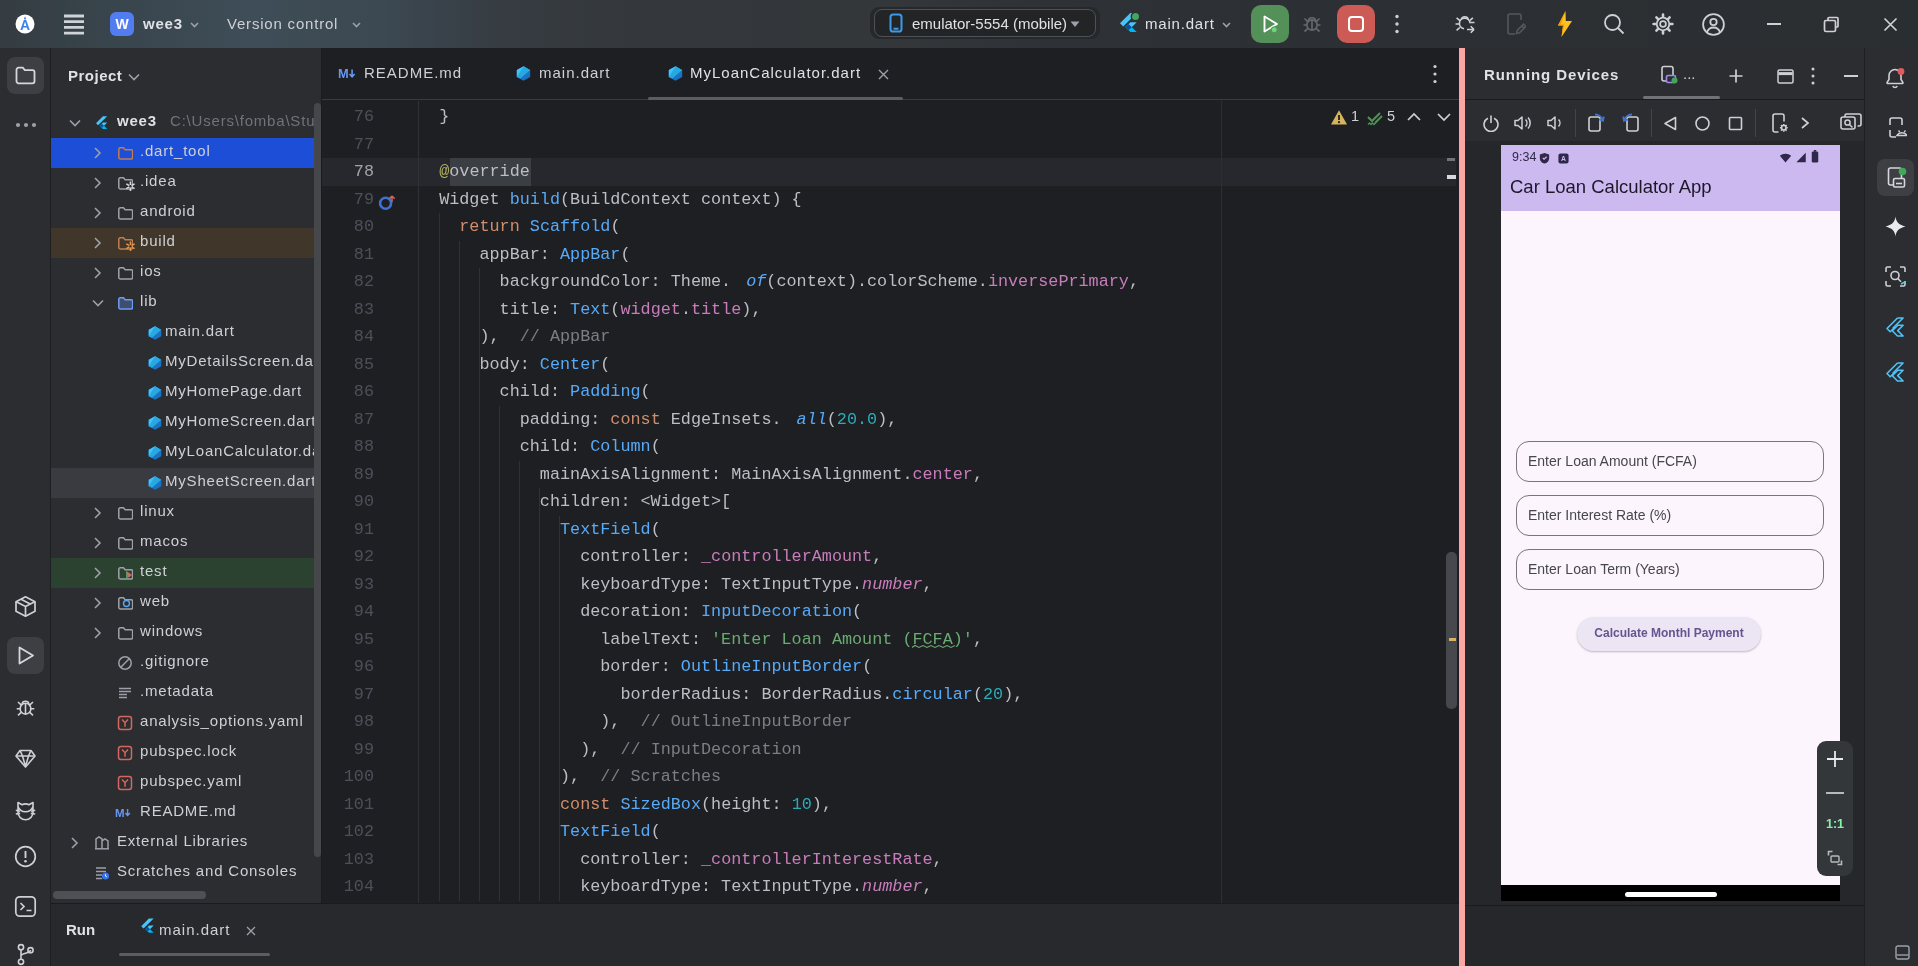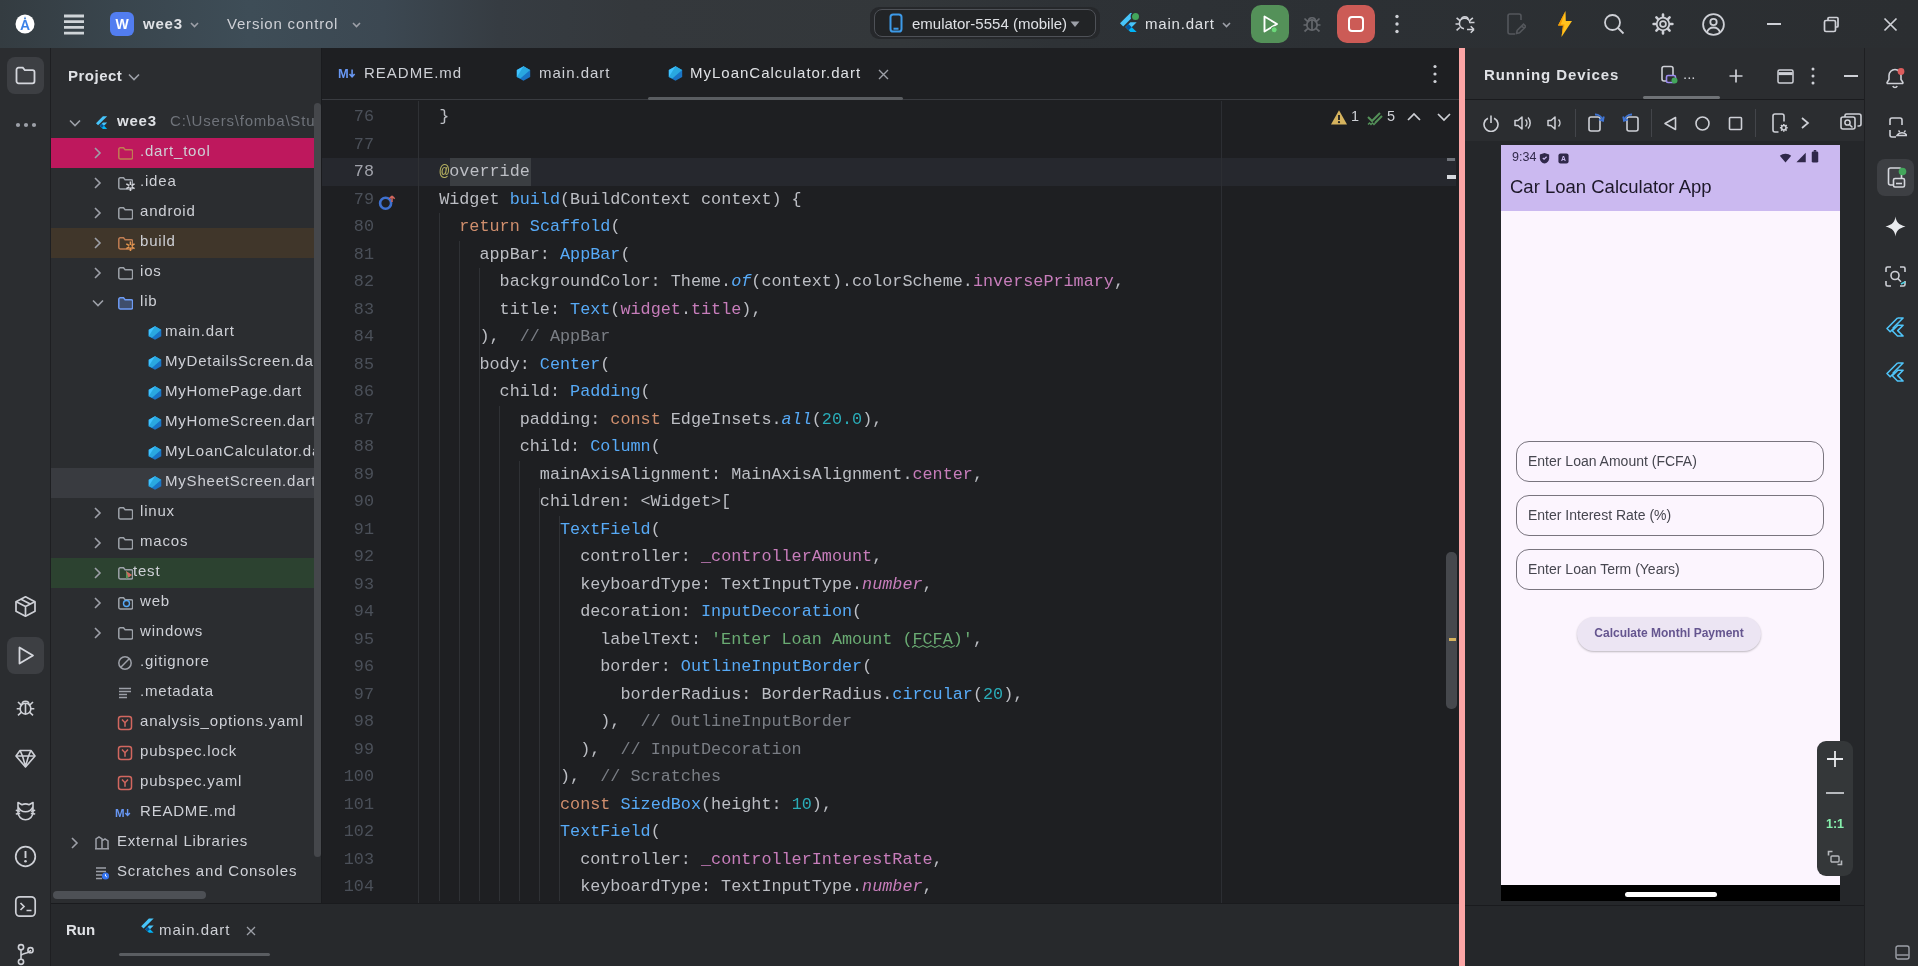--- a/index.html
+++ b/index.html
@@ -20,21 +20,21 @@
   .trow { position:absolute; left:0; width:271px; height:30px; }
   .tlabel { position:absolute; top:4px; font-size:15px; color:#ced0d6; white-space:nowrap; letter-spacing:0.8px; }
   
   #editor { left:322px; top:48px; width:1137px; height:855px; background:#1e1f22; overflow:hidden; }
   #tabbar { position:absolute; left:0; top:0; width:1137px; height:52px; border-bottom:1px solid #393b40; }
   .tabtxt { color:#ced0d6; font-size:15px; letter-spacing:1px; }
   .code { position:absolute; left:97px; top:55.3px; width:1040px; font-family:"Liberation Mono", monospace;
     font-size:16.8px; line-height:27.5px; color:#bcbec4; white-space:pre; }
   .gut { position:absolute; left:0; top:55.3px; width:52px; text-align:right; font-family:"Liberation Mono", monospace;
     font-size:16.8px; line-height:27.5px; color:#4b5059; white-space:pre; }
-  .kw { color:#cf8e6d; } .fn { color:#57aaf7; } .fni { color:#57aaf7; font-style:italic; }
+  .kw { color:#cf8e6d; } .fn { color:#57aaf7; } .fni { color:#57aaf7; font-style:italic;margin-left:15px; }
   .pu { color:#c77dbb; } .pui { color:#c77dbb; font-style:italic; }
   .nm { color:#2aacb8; } .st { color:#6aab73; } .cm { color:#7a7e85;margin-top:28px; } .an { color:#b3ae60; }
   
   #runpanel { left:51px; top:903px; width:1408px; height:63px; background:#27292c; border-top:1px solid #1a1b1e; }
   
   #devices { left:1459px; top:48px; width:405px; height:918px; background:#2b2d30; border-left:6px solid #fca5a5; }
   
   #rightbar { left:1864px; top:48px; width:54px; height:918px; background:#2b2d30; border-left:1px solid #1e1f22; }
   svg { display:block; }
 </style>
@@ -278,21 +278,21 @@
     <div class="trow" style="top:60px">
       <svg class="abs" style="left:16px;top:7px" width="16" height="16" viewBox="0 0 16 16">
           <use href="#sym-chd"></use>
         </svg>
       <svg class="abs" style="left:43px;top:7px" width="16" height="16" viewBox="0 0 16 16">
           <use href="#sym-flutter"></use>
         </svg>
       <span class="tlabel" style="left:66px;font-weight:700;color:#dfe1e5;">wee3</span>
       <span class="tlabel" style="left:119px;color:#6f737a;">C:\Users\fomba\Stu</span>
     </div>
-    <div class="trow" style="top:90px;background:#be185d;">
+    <div class="trow" style="top:90px;background:#1d4ed8;">
       <svg class="abs" style="left:39px;top:7px" width="16" height="16" viewBox="0 0 16 16">
           <use href="#sym-chr"></use>
         </svg>
       <svg class="abs" style="left:66px;top:7px;color:#c07d52" width="16" height="16" viewBox="0 0 16 16">
           <use href="#sym-folder"></use>
         </svg>
       <span class="tlabel" style="left:89px;">.dart_tool</span>
     </div>
     <div class="trow" style="top:120px">
       <svg class="abs" style="left:39px;top:7px" width="16" height="16" viewBox="0 0 16 16">
@@ -399,21 +399,21 @@
       <svg class="abs" style="left:39px;top:7px" width="16" height="16" viewBox="0 0 16 16">
           <use href="#sym-chr"></use>
         </svg>
       <svg class="abs" style="left:66px;top:7px;color:#9da2a9" width="16" height="16" viewBox="0 0 16 16">
           <use href="#sym-folder"></use>
         </svg>
       <svg class="abs" style="left:73px;top:12px" width="10" height="10" viewBox="0 0 10 10">
           <path d="M2 1l6 4-6 4z" fill="#57965c"></path>
           <path d="M2 1l6 4-3.6 2.4z" fill="#d1675f"></path>
         </svg>
-      <span class="tlabel" style="left:82px;">test</span>
+      <span class="tlabel" style="left:89px;">test</span>
     </div>
     <div class="trow" style="top:540px">
       <svg class="abs" style="left:39px;top:7px" width="16" height="16" viewBox="0 0 16 16">
           <use href="#sym-chr"></use>
         </svg>
       <svg class="abs" style="left:66px;top:7px;color:#9da2a9" width="16" height="16" viewBox="0 0 16 16">
           <use href="#sym-folder"></use>
         </svg>
       <svg class="abs" style="left:71px;top:11px" width="9" height="9" viewBox="0 0 9 9">
           <circle cx="4.5" cy="4.5" r="3" fill="none" stroke="#56a8f5" stroke-width="1.4"></circle>

